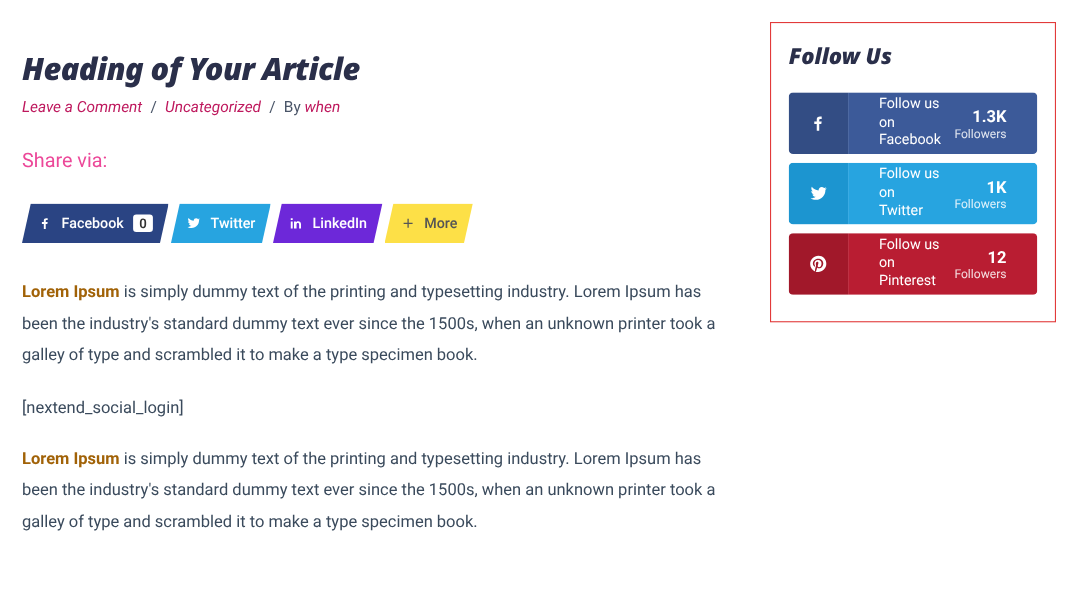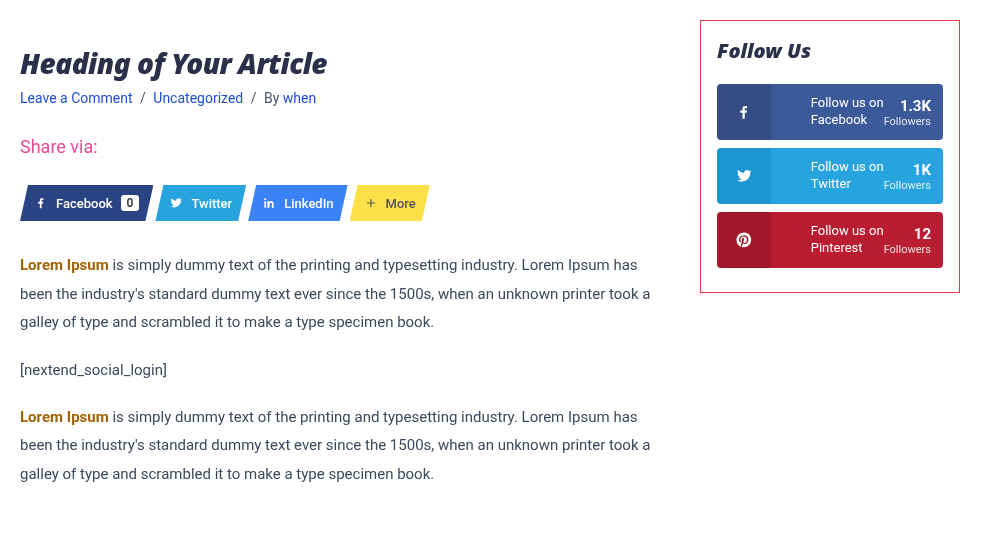--- a/index.html
+++ b/index.html
@@ -26,21 +26,21 @@
       font-style: italic;
       letter-spacing: -0.5px;
       margin-bottom: 8px;
       margin-top: 24px;
     }
     .meta {
       font-size: 14px;
       color: #e88c3f;
       margin-bottom: 30px;
     }
-    .meta a { color: #1d4ed8; text-decoration: none; }
+    .meta a { color: #be185d; text-decoration: none; font-style: italic; }
     .meta-sep { color: #4a5568; margin: 0 4px; }
     .meta-by { color: #4a5568; }
     .share-label {
       font-size: 18px;
       color: #ec4899;
       margin-bottom: 28px;
     }
     .share-buttons {
       display: flex;
       gap: 2px;
@@ -59,21 +59,21 @@
       clip-path: polygon(8px 0, 100% 0, calc(100% - 8px) 100%, 0 100%);
     }
     .share-btn .icon-box {
       padding: 0 8px 0 4px;
       display: flex;
       align-items: center;
     }
     .share-btn svg { width: 14px; height: 14px; fill: #fff; }
     .share-facebook { background: #2a4483; }
     .share-twitter { background: #27a4e0; }
-    .share-linkedin { background: #3b82f6; }
+    .share-linkedin { background: #6d28d9; }
     .share-more { background: #fde047; color: #555; }
     .share-more svg { fill: #555; }
     .share-count {
       background: #fff;
       color: #333;
       border-radius: 3px;
       padding: 1px 6px;
       margin-left: 8px;
       font-size: 12px;
       font-weight: 600;
@@ -117,22 +117,22 @@
       width: 54px;
       display: flex;
       align-items: center;
       justify-content: center;
     }
     .follow-icon svg { width: 18px; height: 18px; fill: #fff; }
     .follow-content {
       flex: 1;
       display: flex;
       align-items: center;
-      justify-content: flex-end;
-      padding: 0 12px;
+      justify-content: space-between;
+      padding: 0 28px;
       color: #fff;
     }
     .follow-text { font-size: 13px; line-height: 1.3; }
     .follow-stats { text-align: right; }
     .follow-count { font-size: 15px; font-weight: 700; }
     .follow-label { font-size: 11px; opacity: 0.85; }
     .follow-facebook .follow-icon { background: #334d84; }
     .follow-facebook .follow-content { background: #3c5a99; }
     .follow-twitter .follow-icon { background: #1c95d0; }
     .follow-twitter .follow-content { background: #27a4e0; }

